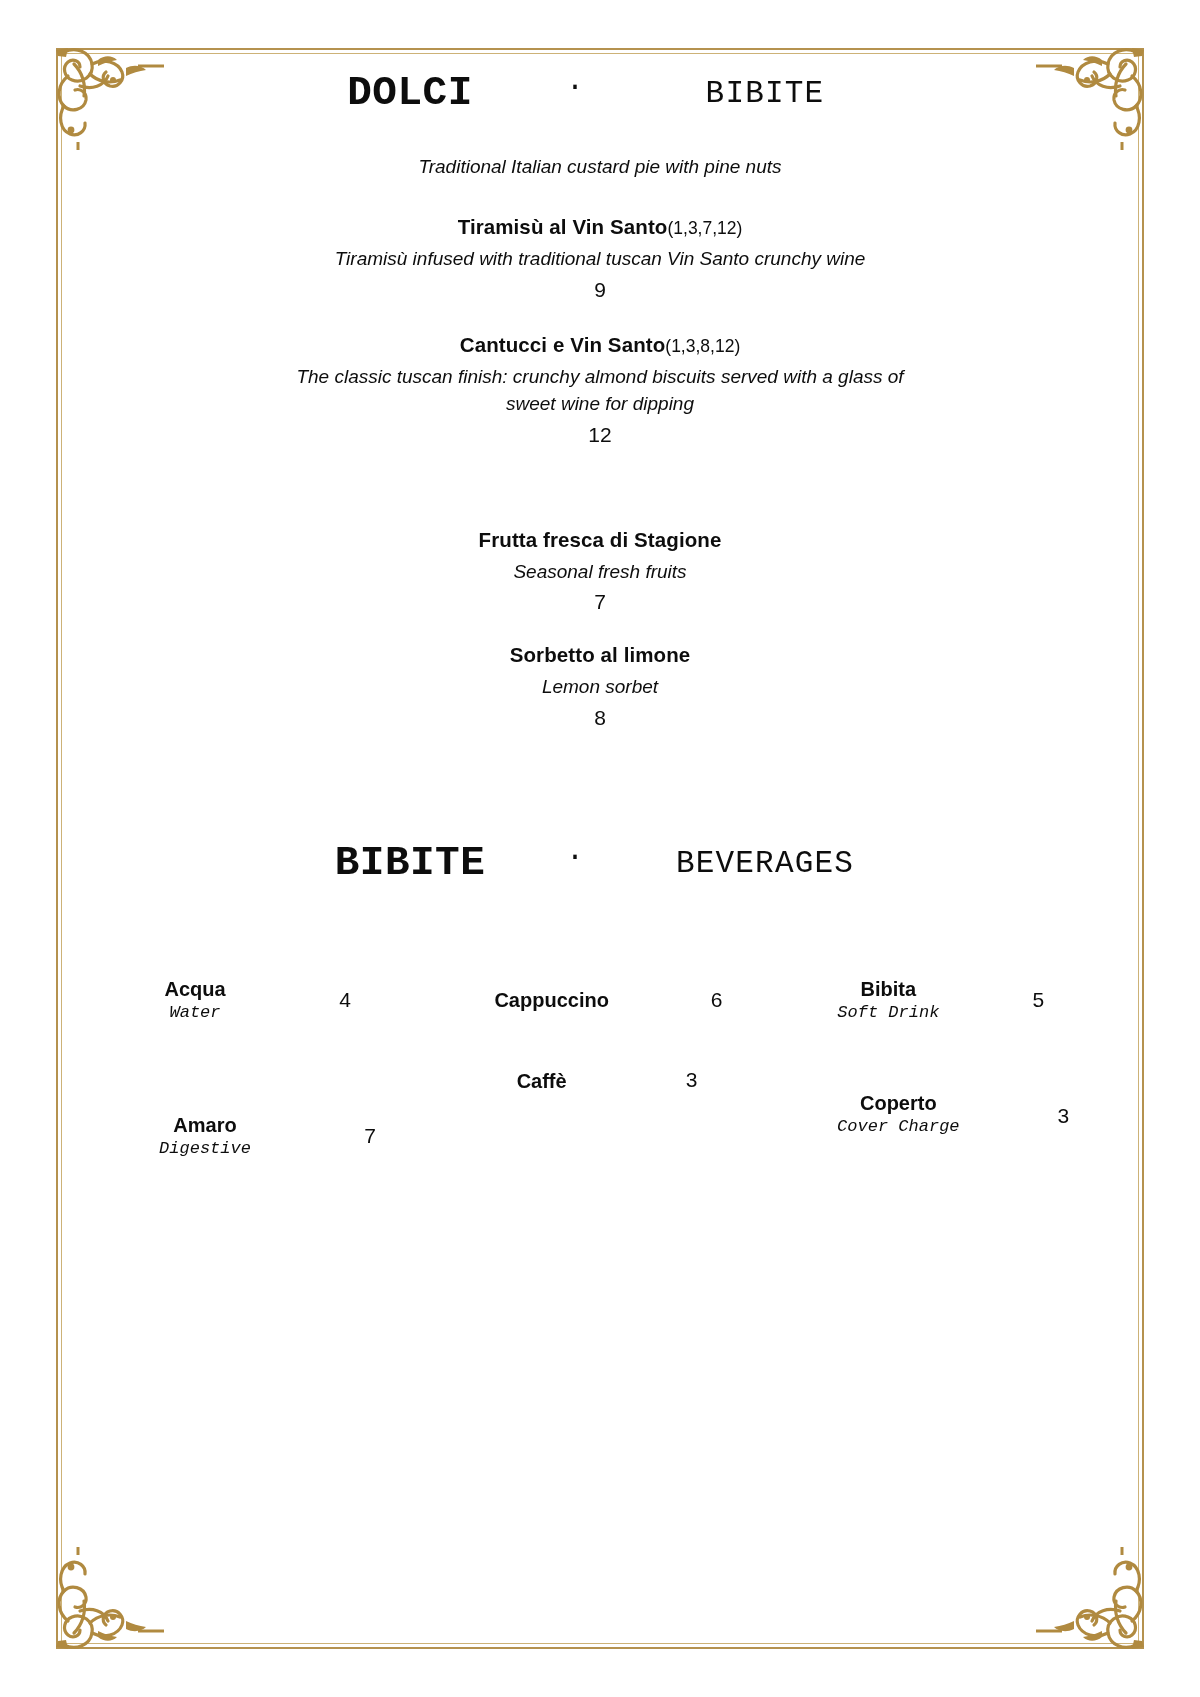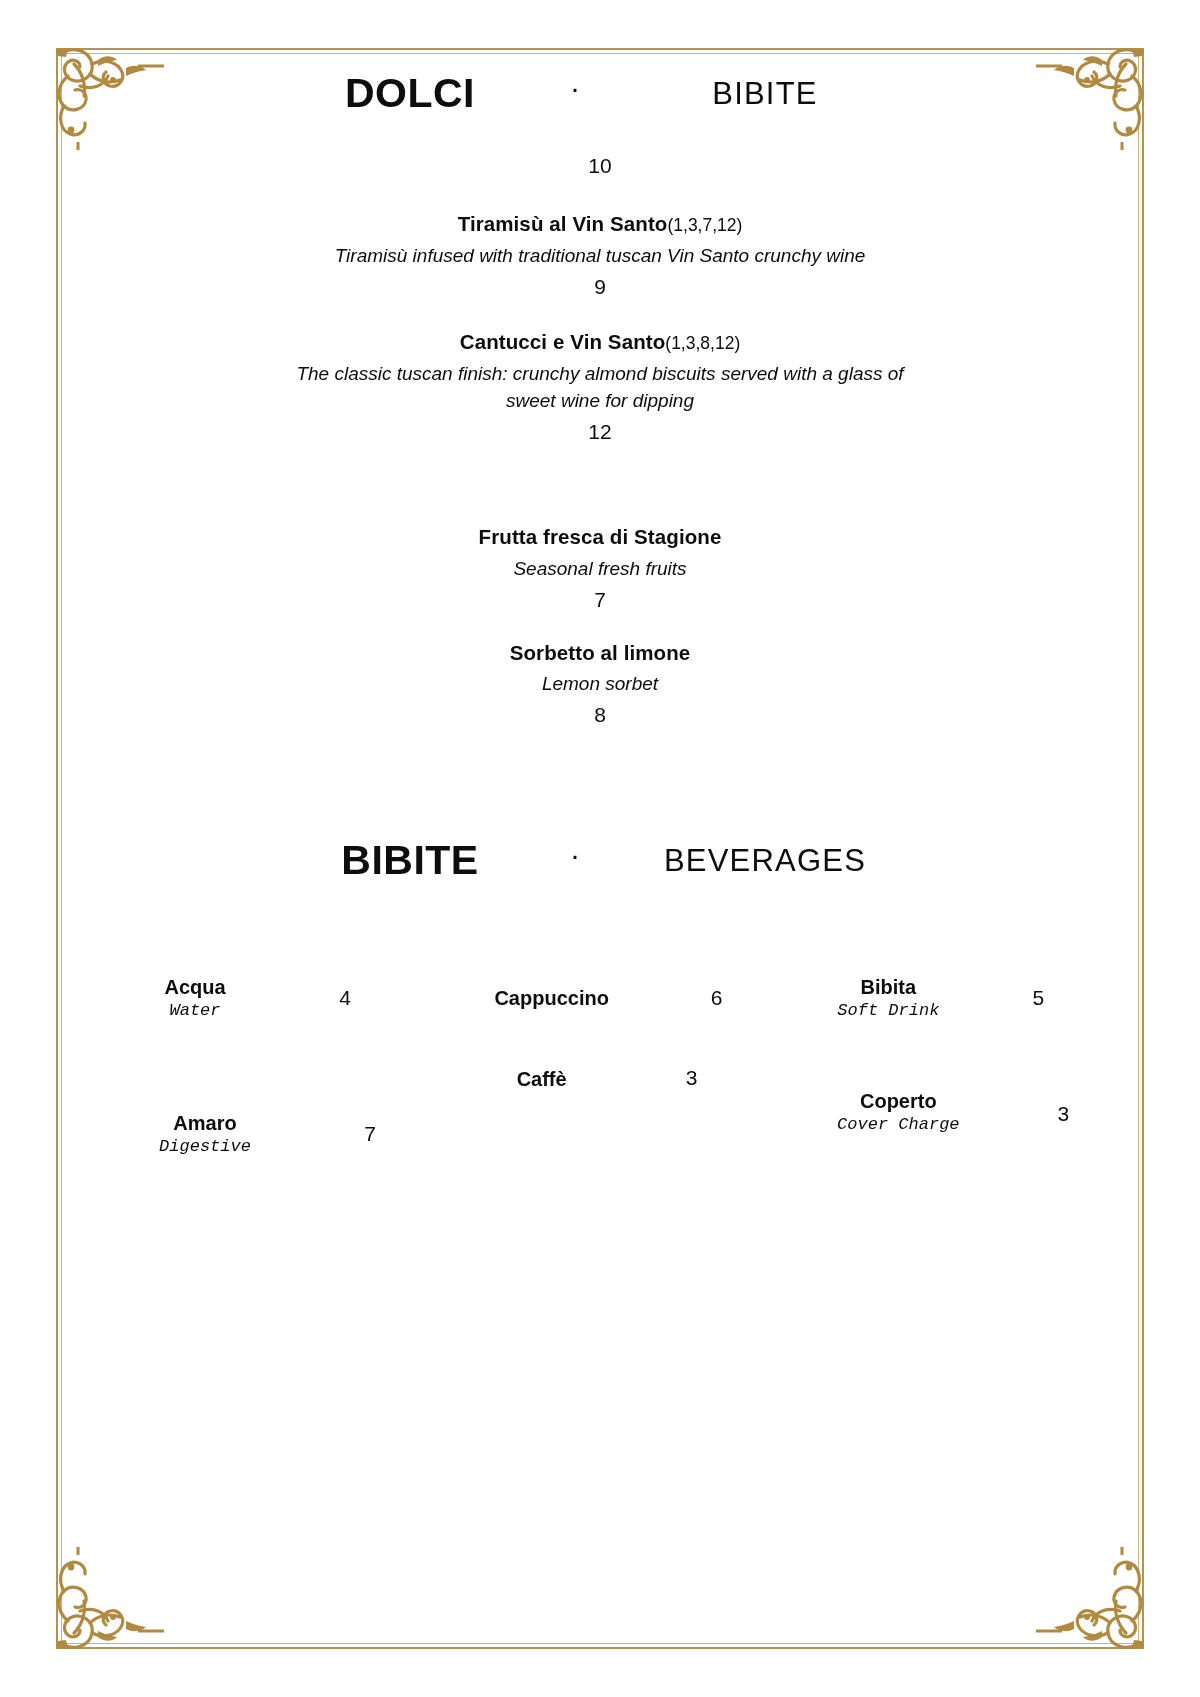--- a/index.html
+++ b/index.html
@@ -58,21 +58,21 @@
     top: 70px;
     bottom: 70px;
   }
 
   
   .section-head {
     display: flex;
     align-items: center;
     justify-content: center;
     gap: 0;
-    font-family: Liberation Sans, sans-serif;
+    font-family: Liberation Mono, monospace;
   }
   .head-it {
     font-weight: bold;
     font-size: 41px;
     letter-spacing: 0.5px;
     width: 230px;
     text-align: center;
   }
   .head-dot {
     width: 100px;
@@ -259,21 +259,21 @@
     <div>
       <div class="section-head">
         <div class="head-it">DOLCI</div>
         <div class="head-dot">·</div>
         <div class="head-en">BIBITE</div>
       </div>
 
       <div style="height:32px"></div>
 
       <div class="dish" style="margin-top:0">
-        <div class="dish-price">10</div>
+        <div class="dish-desc">Traditional Italian custard pie with pine nuts</div>
       </div>
 
       <div class="dish" style="margin-top:33px">
         <div class="dish-title-row">
           <span class="dish-name">Tiramisù al Vin Santo</span><span class="dish-alg">(1,3,7,12)</span>
         </div>
         <div class="dish-desc">Tiramisù infused with traditional tuscan Vin Santo crunchy wine</div>
         <div class="dish-price">9</div>
       </div>
 

